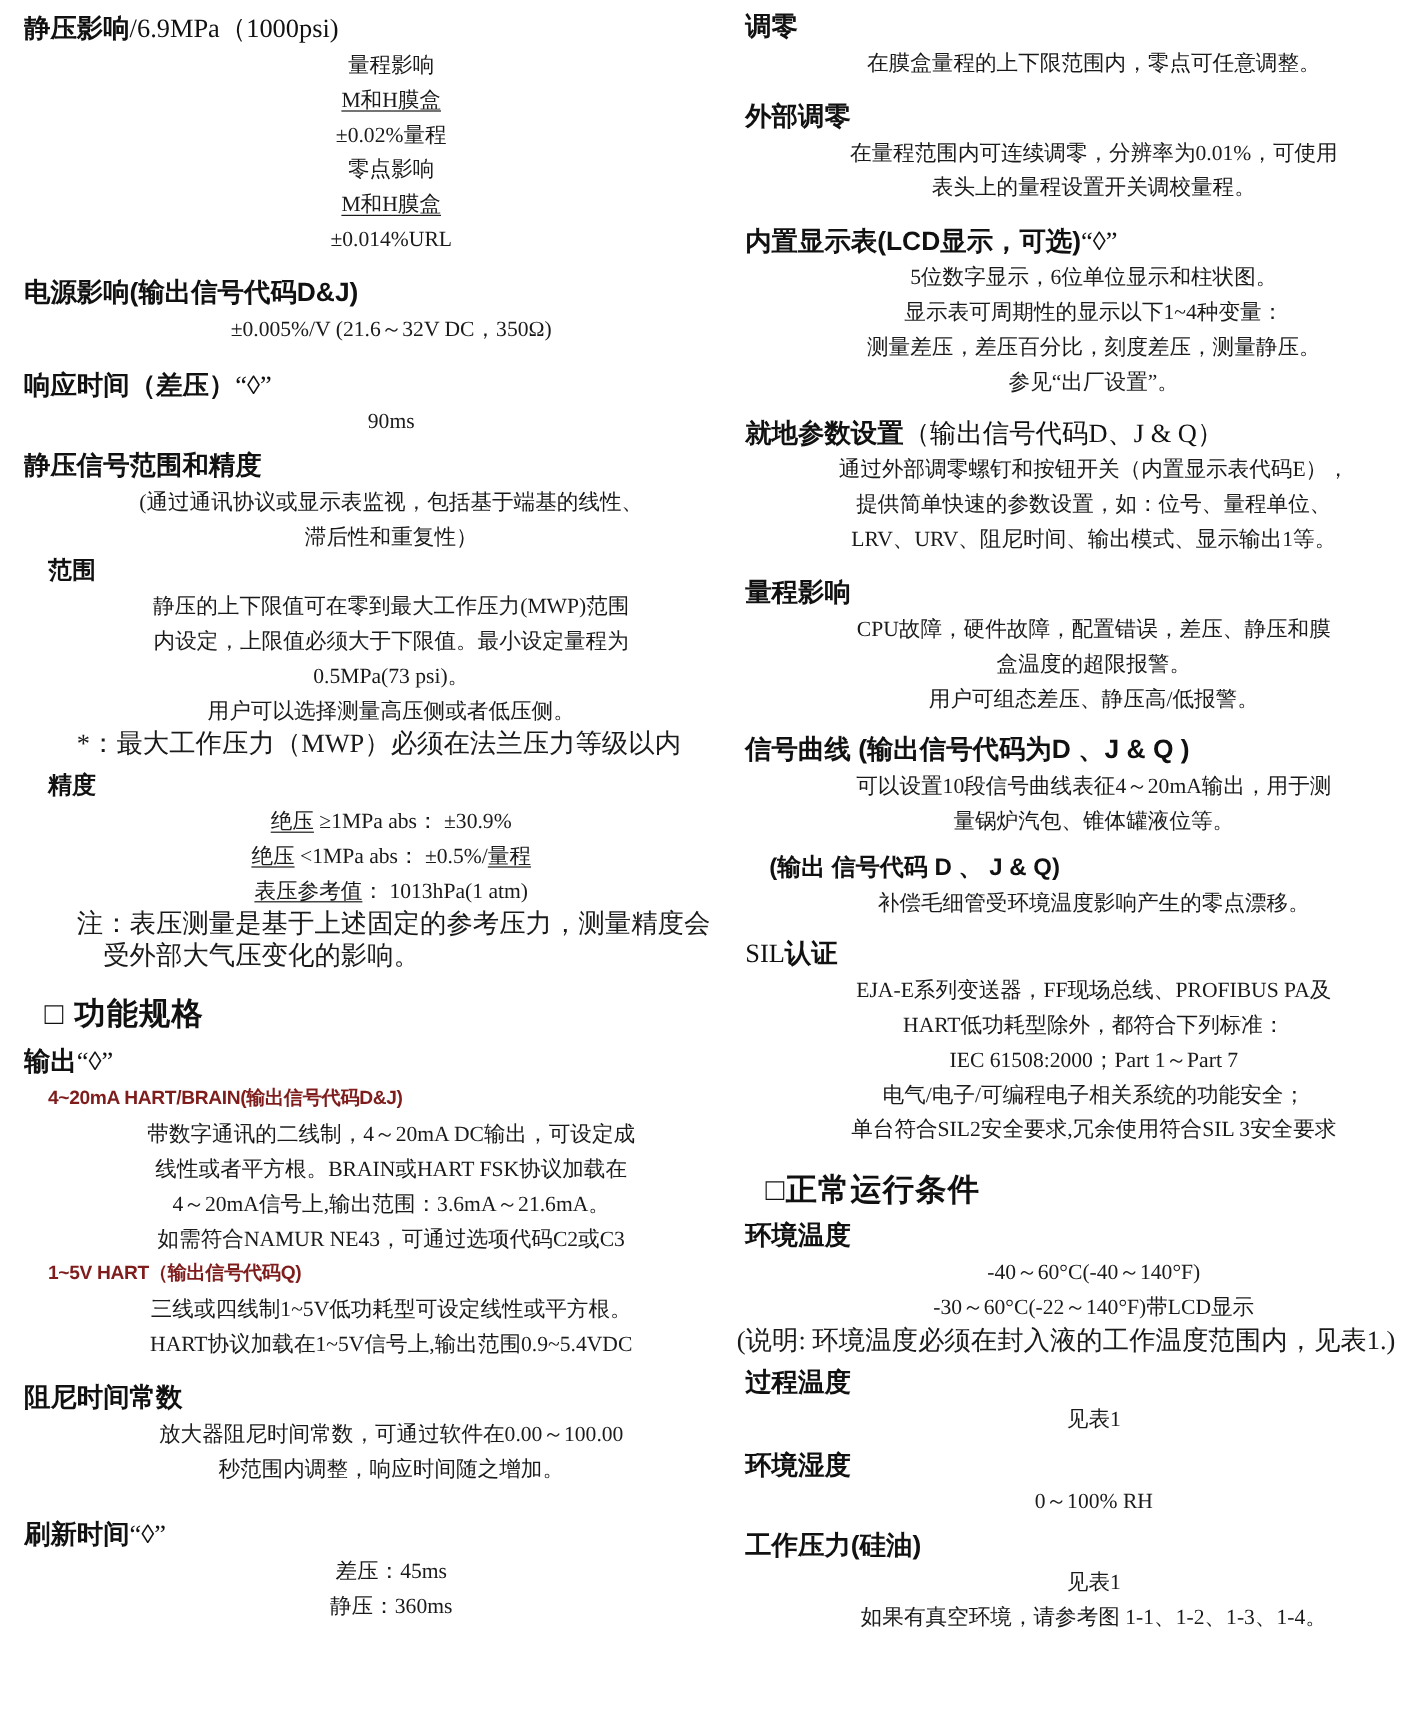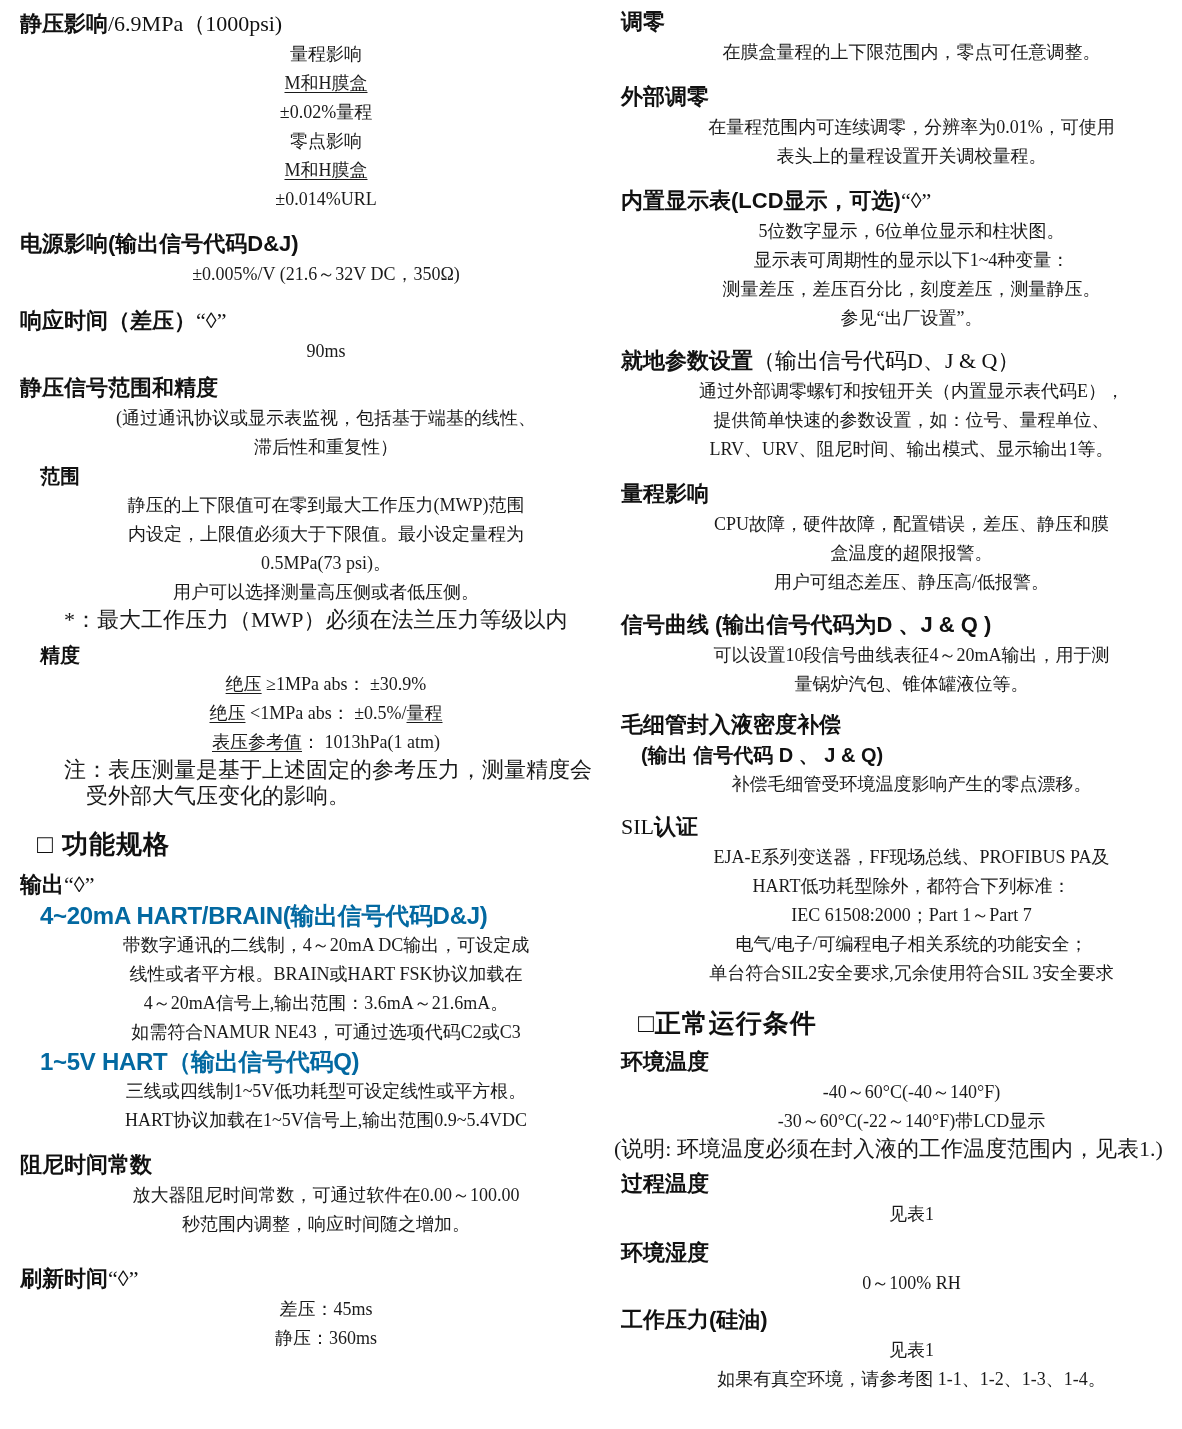--- a/index.html
+++ b/index.html
@@ -11,21 +11,21 @@
   .ln{white-space:nowrap;}
   .bh  {font-family:"Liberation Sans","DejaVu Sans",sans-serif;font-weight:bold;
         font-size:22px;line-height:32px;color:#111;}
   .bh2 {font-family:"Liberation Sans","DejaVu Sans",sans-serif;font-weight:bold;
         font-size:26px;line-height:38px;color:#111;letter-spacing:1px;margin-left:17px;}
   .bb  {font-family:"Liberation Serif","DejaVu Serif",serif;
         font-size:18px;line-height:29px;text-align:center;}
   .bsub{font-family:"Liberation Sans","DejaVu Sans",sans-serif;font-weight:bold;
         font-size:20px;line-height:29px;color:#111;}
   .bmono{font-family:"Liberation Sans","DejaVu Sans",sans-serif;font-weight:bold;
-        font-size:24px;line-height:30px;color:#0369a1;letter-spacing:-0.3px;}
+        font-size:16px;line-height:30px;color:#7f1d1d;letter-spacing:-0.3px;}
   .bsm {font-family:"Liberation Serif","DejaVu Serif",serif;
         font-size:22px;line-height:26px;}
   .spacer{width:100%;}
   .u{text-decoration:underline;text-underline-offset:3px;}
   .lt{font-family:"Liberation Serif","DejaVu Serif",serif;font-weight:normal;}
   
   #col-left  .bh,#col-left .bh2{padding-left:0;}
   #col-left  .bb,#col-left .bsub,#col-left .bmono{padding-left:20px;}
   #col-left  .bsm{padding-left:44px;}
   #col-right .bh,#col-right .bh2{padding-left:25px;}
@@ -109,21 +109,20 @@
       <div class="spacer" style="height: 14px;"></div>
       <div class="ln bh"><span>量程影响</span></div>
       <div class="ln bb"><span>CPU故障，硬件故障，配置错误，差压、静压和膜</span></div>
       <div class="ln bb"><span>盒温度的超限报警。</span></div>
       <div class="ln bb"><span>用户可组态差压、静压高/低报警。</span></div>
       <div class="spacer" style="height: 12px;"></div>
       <div class="ln bh"><span>信号曲线 (输出信号代码为D 、J &amp; Q )</span></div>
       <div class="ln bb"><span>可以设置10段信号曲线表征4～20mA输出，用于测</span></div>
       <div class="ln bb"><span>量锅炉汽包、锥体罐液位等。</span></div>
       <div class="spacer" style="height: 10px;"></div>
-      <div class="ln bh"><span>毛细管封入液密度补偿</span></div>
       <div class="ln bsub"><span>(输出 信号代码 D 、 J &amp; Q)</span></div>
       <div class="ln bb"><span>补偿毛细管受环境温度影响产生的零点漂移。</span></div>
       <div class="spacer" style="height: 12px;"></div>
       <div class="ln bh"><span class="lt">SIL</span><span>认证</span></div>
       <div class="ln bb"><span>EJA-E系列变送器，FF现场总线、PROFIBUS PA及</span></div>
       <div class="ln bb"><span>HART低功耗型除外，都符合下列标准：</span></div>
       <div class="ln bb"><span>IEC 61508:2000；Part 1～Part 7</span></div>
       <div class="ln bb"><span>电气/电子/可编程电子相关系统的功能安全；</span></div>
       <div class="ln bb"><span>单台符合SIL2安全要求,冗余使用符合SIL 3安全要求</span></div>
       <div class="spacer" style="height: 16px;"></div>

